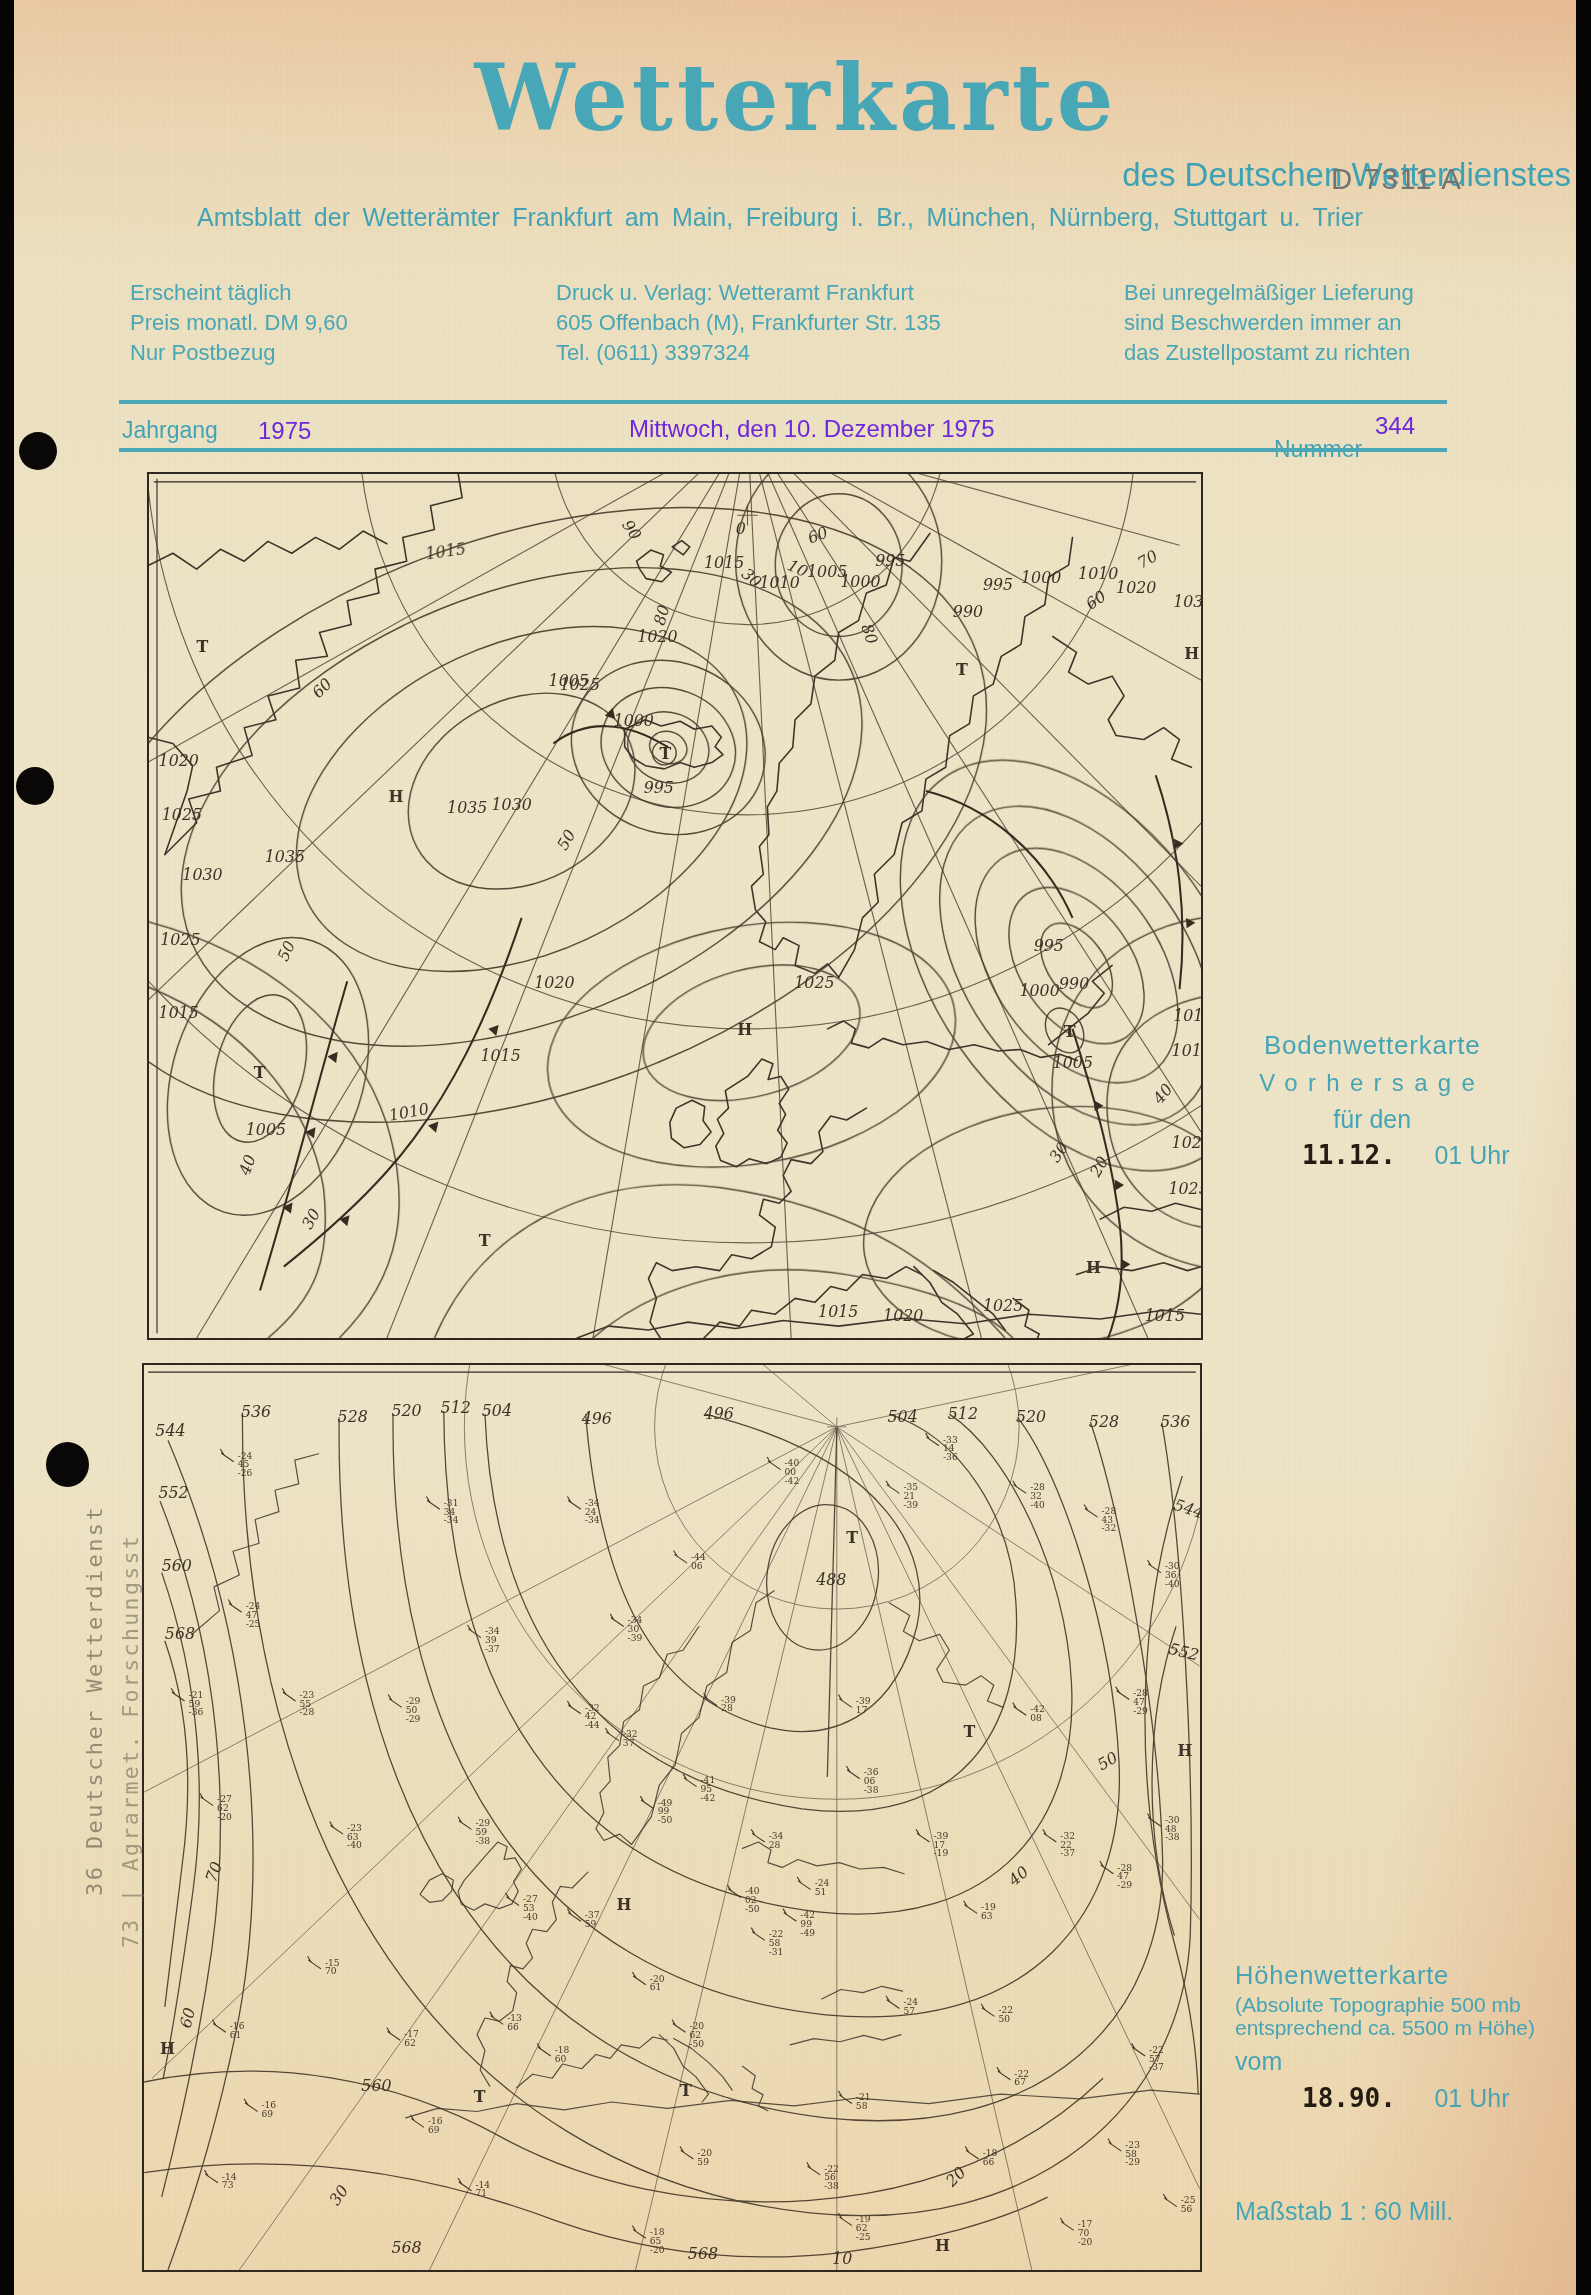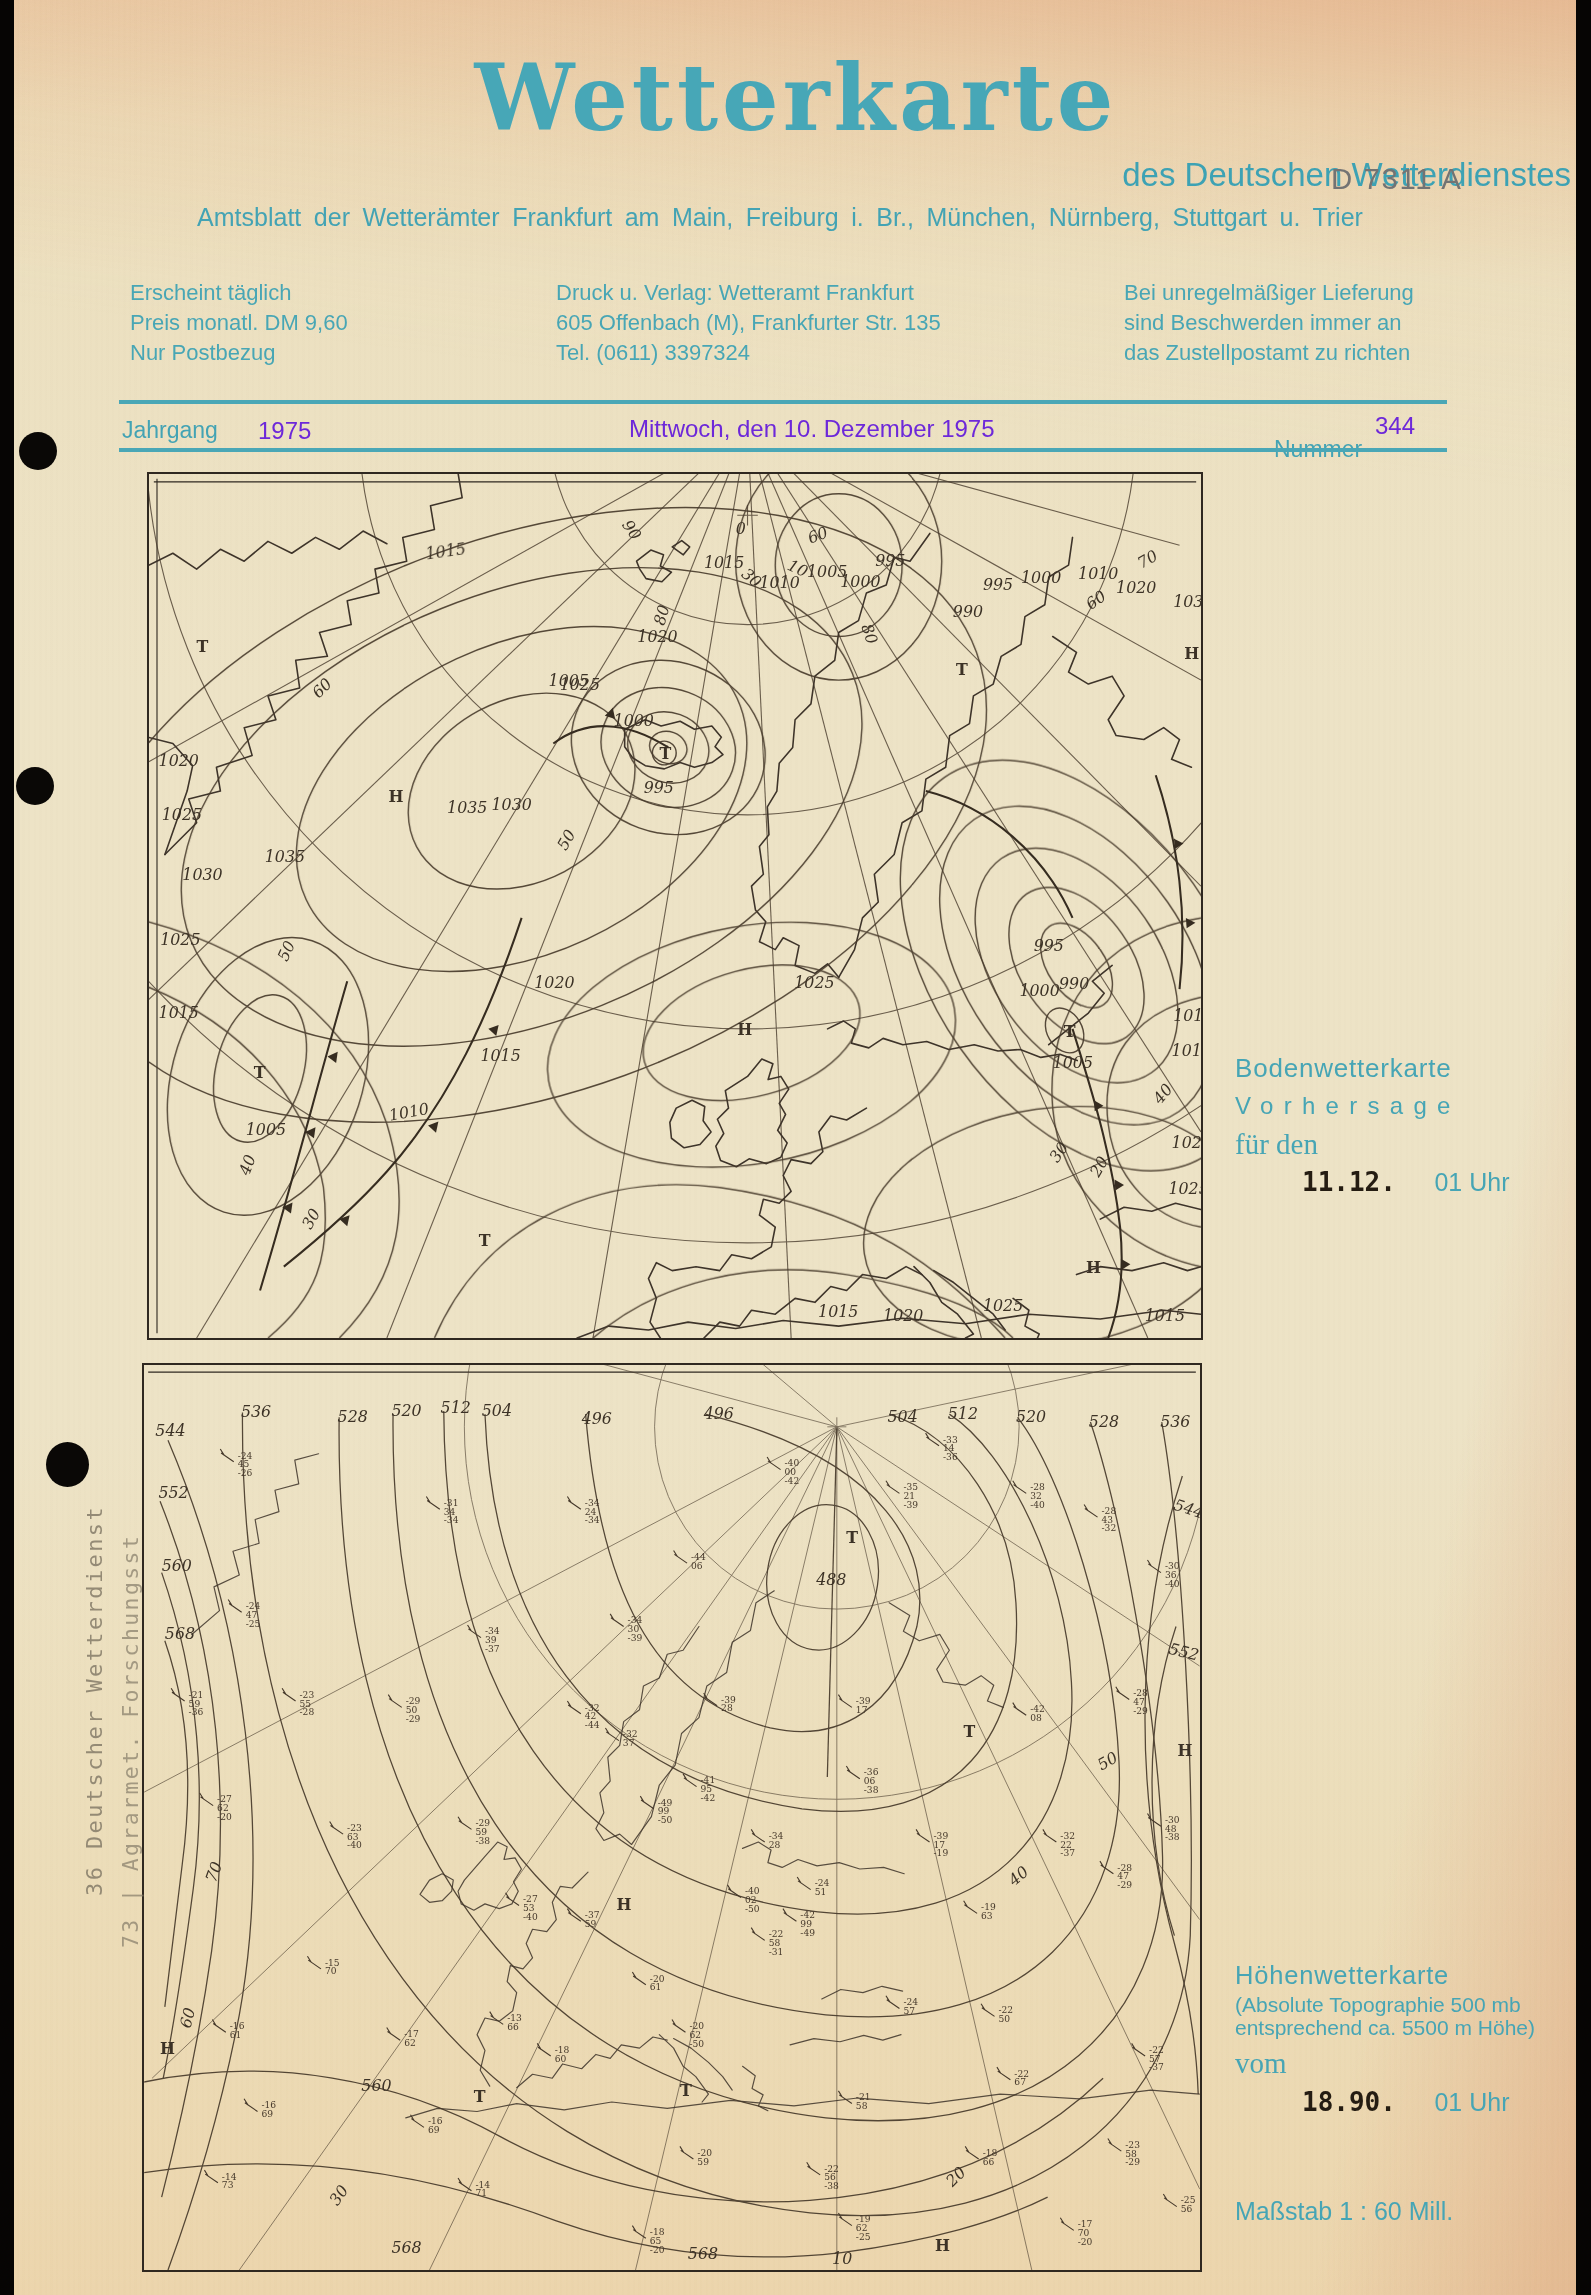--- a/index.html
+++ b/index.html
@@ -27,21 +27,21 @@
   .doccode{position:absolute;left:1331px;top:162px;font-size:29.4px;color:#737373;letter-spacing:1.6px;}
   .amtsblatt{position:absolute;left:0;width:1560px;top:203px;text-align:center;
     font-size:25px;color:#43a3b4;word-spacing:5.6px;}
   .infocol{position:absolute;top:278px;font-size:22px;line-height:30px;color:#48a6b5;}
   .rule{position:absolute;left:119px;width:1328px;height:4px;background:#4aa7b6;}
   .issue{position:absolute;font-size:23px;}
   .cap1,.cap2{position:absolute;left:1235px;color:#46a5b5;}
   .cap-title{font-size:26px;letter-spacing:0.8px;}
   .cap-sub{font-size:24px;letter-spacing:10.3px;margin-top:8px;}
   .cap-note{font-size:21px;line-height:23px;margin-top:3.2px;}
-  .cap-pre{font-size:29px;margin-top:8px;font-family:Liberation Serif, serif;}
+  .cap-pre{font-size:25px;margin-top:8px;}
   .cap-row{margin-top:6.4px;white-space:nowrap;}
   .cap-date{font-family:"DejaVu Sans Mono",monospace;font-weight:bold;font-size:26px;color:#241c12;margin-left:67px;}
   .cap-time{font-size:25px;color:#46a5b5;margin-left:35px;}
   .scale{position:absolute;left:1235px;top:2197px;font-size:25px;color:#46a5b5;}
   .map{position:absolute;border:2.4px solid #2f2820;box-sizing:border-box;}
   .map svg{position:absolute;inset:0;}
   .stamp{position:absolute;transform:rotate(-90deg);transform-origin:0 0;white-space:nowrap;
     font-family:"DejaVu Sans Mono",monospace;color:#857c69;opacity:.85;letter-spacing:2.4px;}
   
   .coast{fill:none;stroke:#3e342a;stroke-width:2;stroke-linejoin:round;stroke-linecap:round;}
@@ -270,21 +270,21 @@
             <text x="740" y="76">0</text>
             <text x="804" y="120" transform="rotate(25 804 120)">10</text>
             <text x="1252" y="120" transform="rotate(-30 1252 120)">70</text>
             <text x="1188" y="172" transform="rotate(-35 1188 172)">60</text>
             <text x="1198" y="888" transform="rotate(-60 1198 888)">20</text>
           </g>
       </g>
     </svg>
   </div>
 
-  <div class="cap1" style="top:1053px;">
+  <div class="cap1" style="top:1030px;text-align:center;">
     <div class="cap-title">Bodenwetterkarte</div>
     <div class="cap-sub">Vorhersage</div>
     <div class="cap-pre">für den</div>
     <div class="cap-row">
       <span class="cap-date">11.12.</span>
       <span class="cap-time">01 Uhr</span>
     </div>
   </div>
 
   <div class="map m2" style="left:142px;top:1363px;width:1060px;height:909px;">

